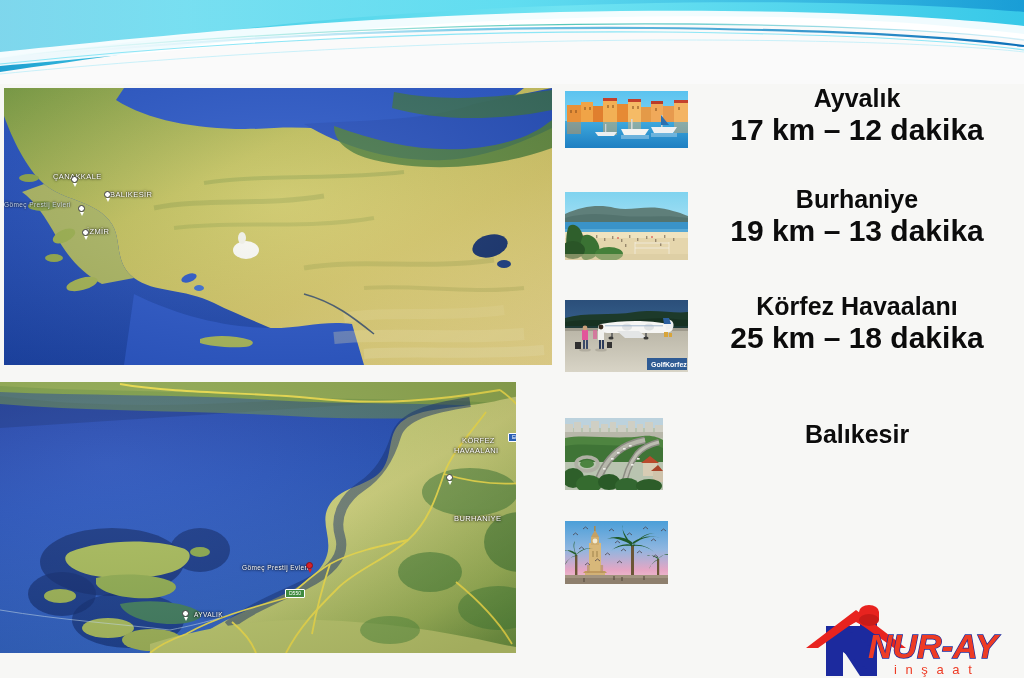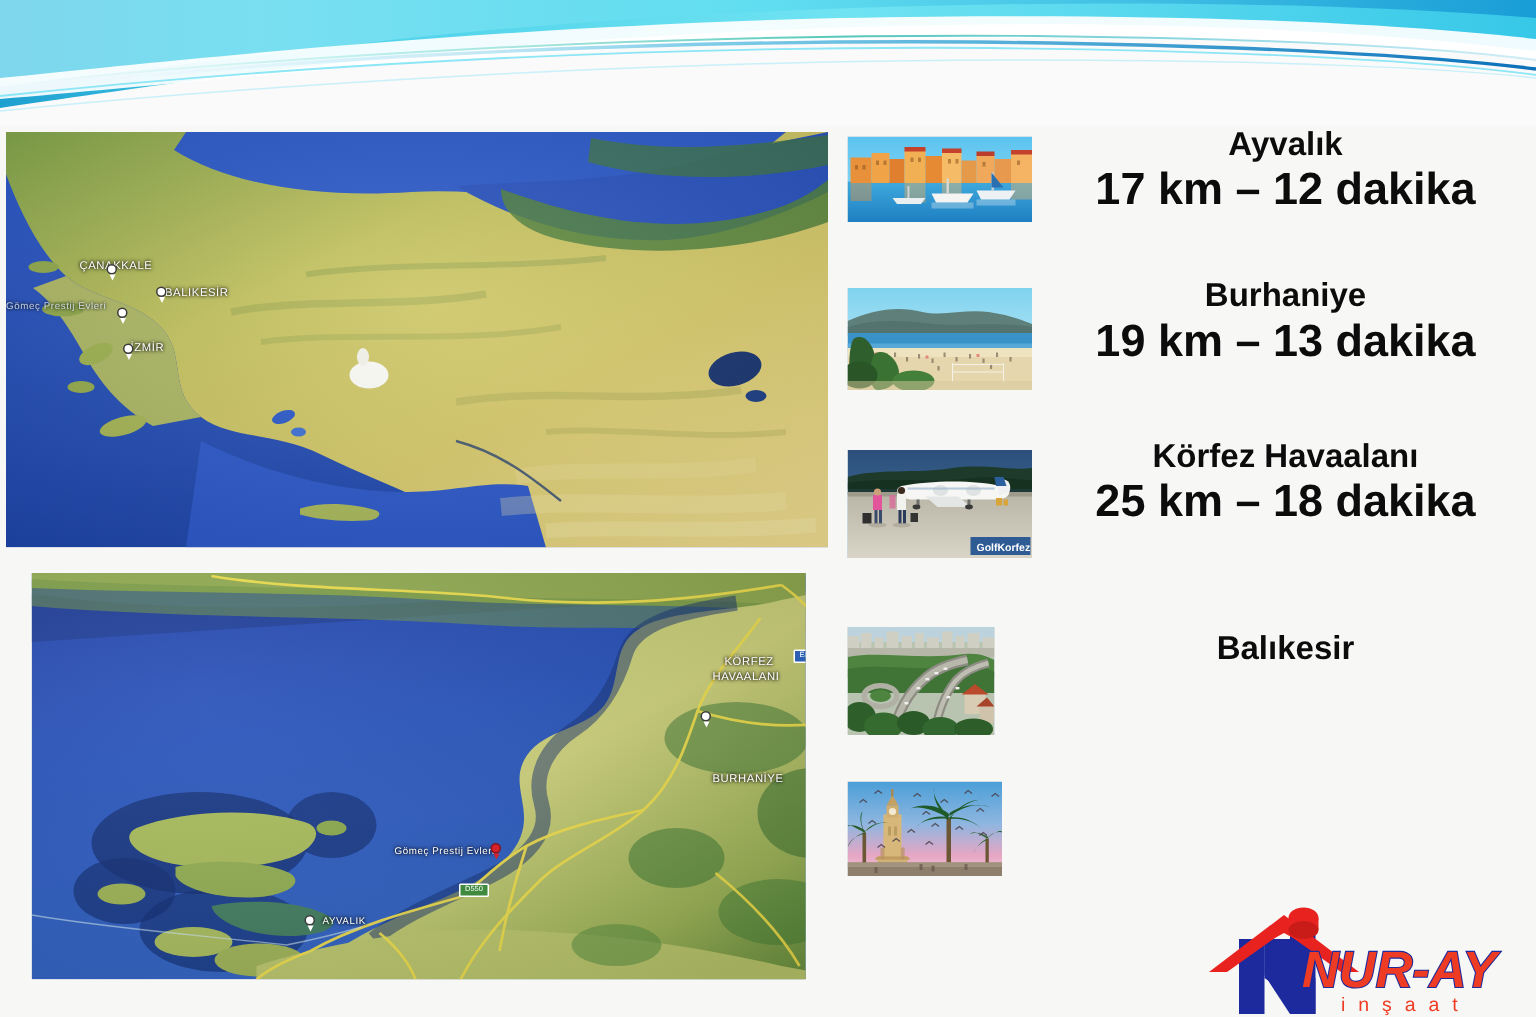--- a/index.html
+++ b/index.html
@@ -9,41 +9,41 @@
     font-family:"Liberation Sans", sans-serif;
     position:relative;
   }
   
   .banner{position:absolute;left:0;top:0;width:1024px;height:84px;overflow:hidden;
           background:#fafafa;}
   .banner svg{display:block;}
   
   .map{position:absolute;overflow:hidden;border:0;}
   #map-turkey{left:4px;top:88px;width:548px;height:277px;}
-  #map-gulf{left:21px;top:382px;width:516px;height:271px;}
+  #map-gulf{left:0;top:382px;width:516px;height:271px;}
   .map-inner{position:absolute;inset:0;}
   .map-label{position:absolute;color:#ffffff;font-size:6.5px;letter-spacing:.4px;
              text-shadow:0 0 2px rgba(0,0,0,.95),0 0 3px rgba(0,0,0,.8);
              white-space:nowrap;font-family:"Liberation Sans",sans-serif;}
   .map-label.dim{color:#d8e4f0;opacity:.85;}
   .map-label.big{font-size:7.5px;}
   .pin{position:absolute;width:7px;height:10px;}
   .pin .head{width:7px;height:7px;border-radius:50%;background:#fff;
              border:1.4px solid #3a3a3a;box-sizing:border-box;}
   .pin .tip{width:0;height:0;margin:0 auto;border-left:2.5px solid transparent;
             border-right:2.5px solid transparent;border-top:4px solid #fff;}
   .pin.red .head{background:#d6222a;border-color:#8c1117;}
   .pin.red .tip{border-top-color:#d6222a;}
   
   .thumb{position:absolute;overflow:hidden;background:#cfd7dc;}
   .thumb-inner{position:absolute;inset:0;}
   
   .info-col{position:absolute;left:690px;top:84px;width:334px;height:520px;}
   .entry{position:absolute;left:0;width:334px;text-align:center;color:#0c0c0c;}
-  .entry .place{font-size:22px;font-weight:bold;line-height:1.12;
+  .entry .place{font-size:25px;font-weight:bold;line-height:1.12;
                 text-shadow:.5px .5px 0 rgba(255,255,255,.6);}
   .entry .dist{font-size:30px;font-weight:bold;line-height:1.18;white-space:nowrap;
                text-shadow:.5px .5px 0 rgba(255,255,255,.6);}
   
   .logo{position:absolute;left:798px;top:604px;width:226px;height:74px;}
 </style>
 </head>
 <body>
 
 <div class="banner">

